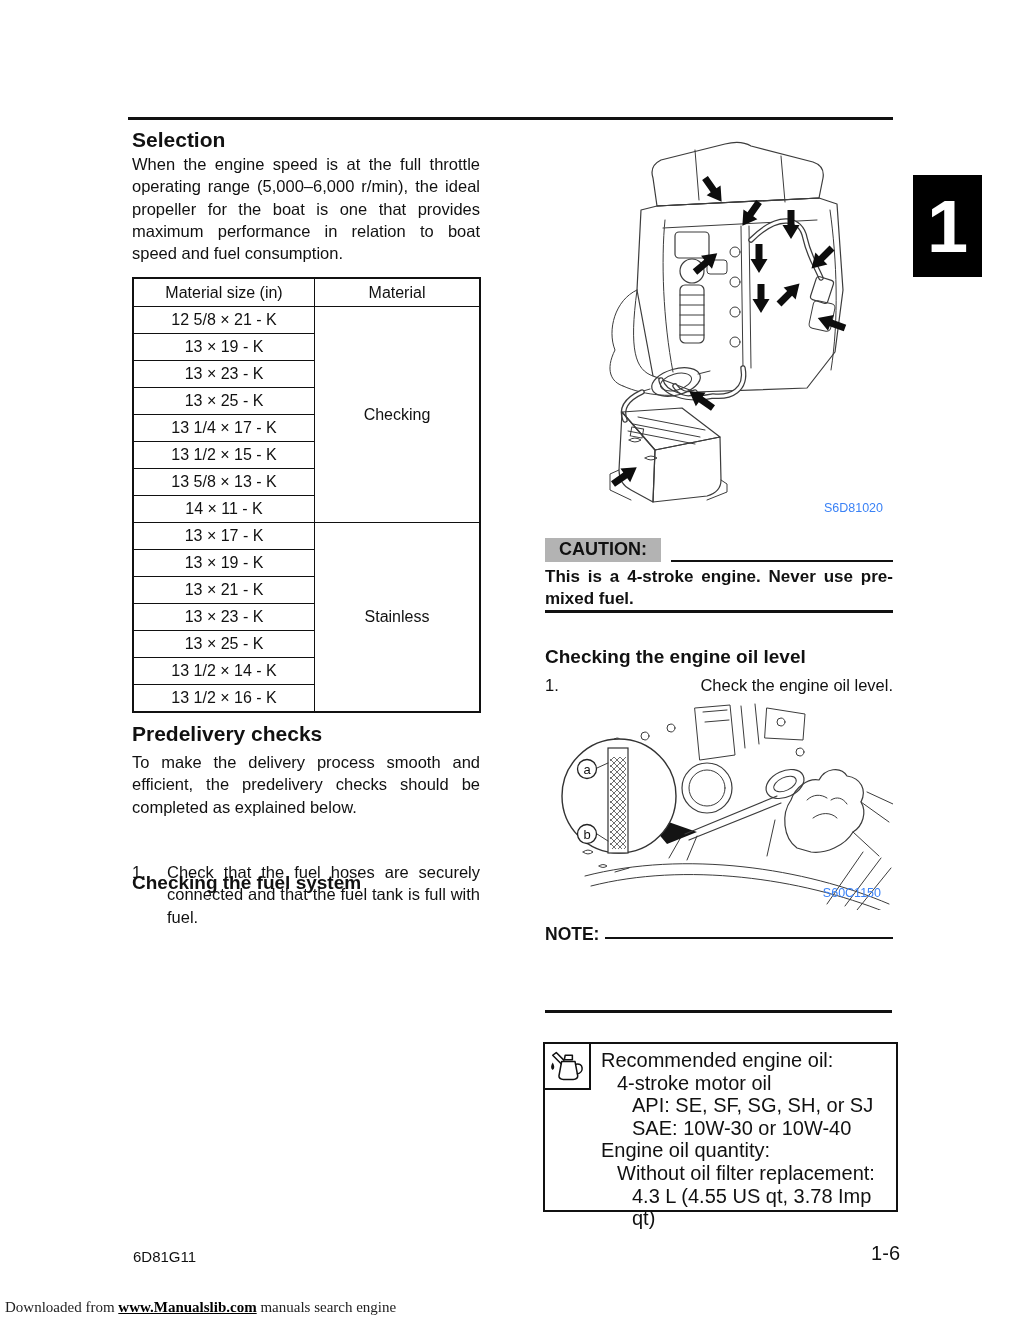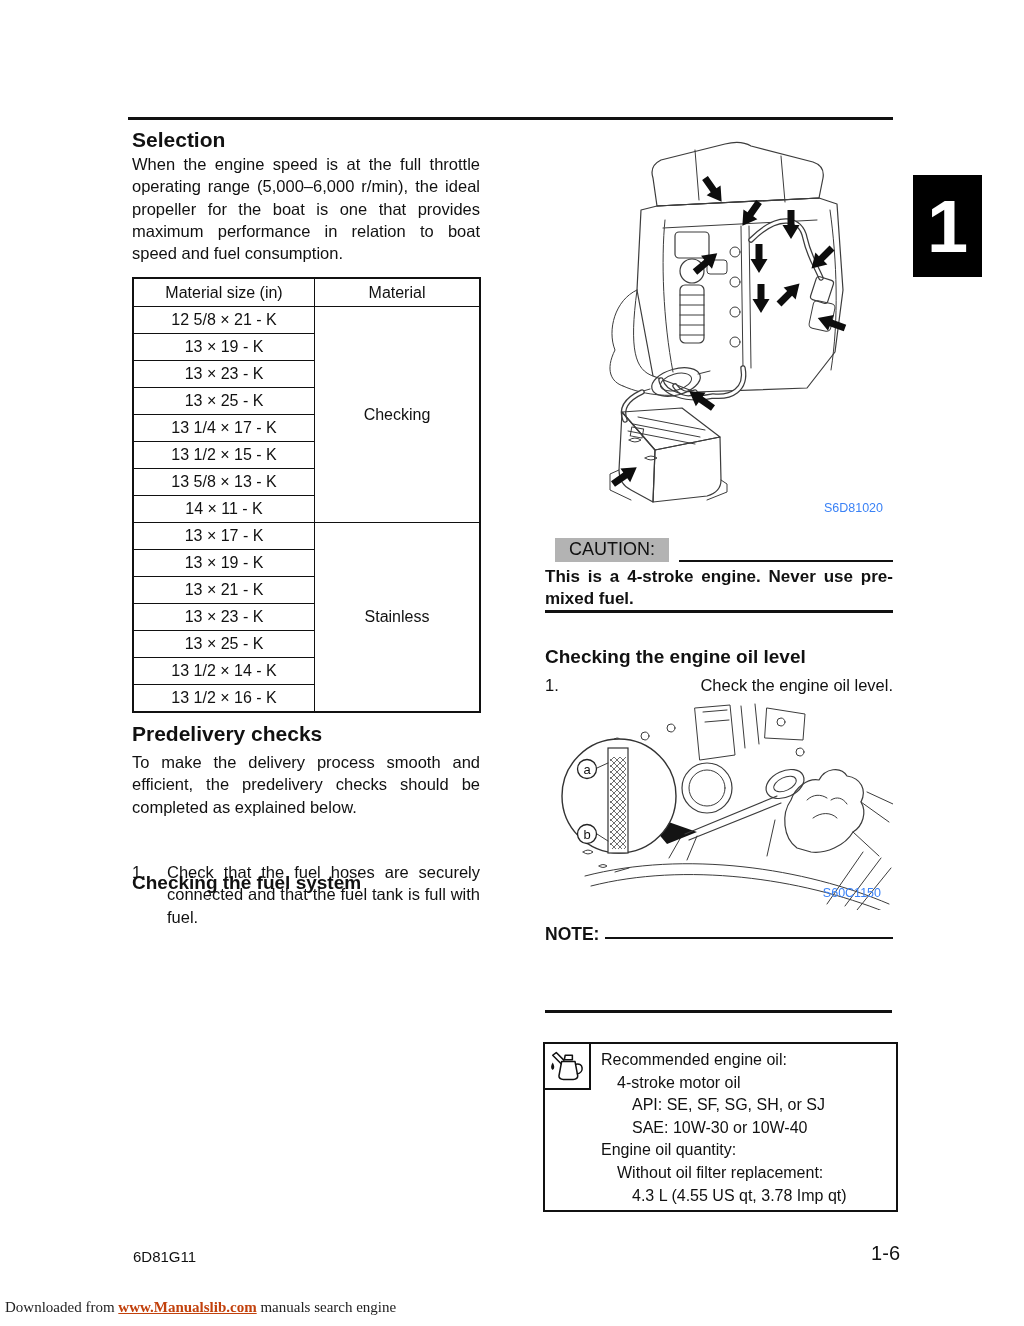--- a/index.html
+++ b/index.html
@@ -31,46 +31,46 @@
   .pre-p{top:751px;left:132px;width:348px;}
   .fuel-h{top:848px;left:132px;margin-top:24px;}
   .list-item{display:flex;font-size:16.5px;line-height:22.3px;}
   .list-no{width:35px;flex:none;}
   .list-body{flex:1;text-align:justify;}
   .fuel-i{top:861px;left:132px;width:348px;}
   
   .fig-caption{font-size:12.5px;color:#3b82f6;}
   .fig1-cap{top:501px;left:545px;width:338px;text-align:right;}
   .caution-row{top:538px;left:545px;width:348px;display:flex;align-items:flex-end;}
-  .caution-label{background:#b3b3b3;font-weight:normal;font-size:18px;padding:1px 14px 2px 14px;margin-left:10px;}
+  .caution-label{background:#b3b3b3;font-weight:bold;font-size:18px;padding:1px 14px 2px 14px;}
   .caution-line{flex:1;border-bottom:2px solid #111;margin-left:10px;height:22px;}
   .caution-p{top:566px;left:545px;width:348px;font-weight:bold;font-size:17px;line-height:22px;text-align:justify;}
   .caution-rule{top:610px;left:545px;width:348px;height:3px;background:#111;}
   .oil-h{top:646px;left:545px;}
   .oil-i{top:674px;left:545px;width:348px;}
   .fig2-cap{top:886px;left:545px;width:336px;text-align:right;}
   .note-row{top:924px;left:545px;width:348px;display:flex;align-items:center;}
   .note-label{font-weight:bold;font-size:17.5px;text-align:right;}
   .note-line{flex:1;border-bottom:2.5px solid #111;margin-left:6px;margin-top:6px;}
   .note-p{top:944px;left:545px;width:348px;}
   .note-rule{top:1010px;left:545px;width:347px;height:3px;background:#111;}
   
   .oil-box{top:1042px;left:543px;width:355px;height:170px;border:2px solid #111;box-sizing:border-box;}
   .oil-icon-cell{position:absolute;top:0;left:0;width:44px;height:44px;border-right:2px solid #111;border-bottom:2px solid #111;
     display:flex;align-items:center;justify-content:center;}
-  .oil-lines{position:absolute;top:5px;left:56px;right:4px;font-size:16px;line-height:22.6px;}
+  .oil-lines{position:absolute;top:5px;left:56px;right:4px;font-size:20px;line-height:22.6px;}
   .ind-0{padding-left:0;}
   .ind-1{padding-left:16px;}
   .ind-2{padding-left:31px;}
   
   .foot-code{top:1248px;left:133px;font-size:15px;}
   .foot-page{top:1242px;left:728px;width:172px;text-align:right;font-size:20px;}
   
   .wm{top:1299px;left:5px;font-family:"Liberation Serif", serif;font-size:15px;color:#222;}
-  .wm a{color:#c2410c;text-decoration:underline;font-weight:bold;}
+  .wm a{color:#000000;text-decoration:underline;font-weight:bold;}
   svg .ln{fill:none;stroke:#3c3c3c;stroke-width:1.2;stroke-linejoin:round;stroke-linecap:round;}
   svg .ln2{fill:none;stroke:#3c3c3c;stroke-width:1;stroke-linejoin:round;stroke-linecap:round;}
   svg .tube{fill:none;stroke:#3c3c3c;stroke-width:5.5;stroke-linecap:round;}
   svg .tube-in{fill:none;stroke:#fff;stroke-width:3;stroke-linecap:round;}
   svg .arr{fill:#0d0d0d;stroke:none;}
 </style>
 </head>
 <body>
 
 <div class="page">

